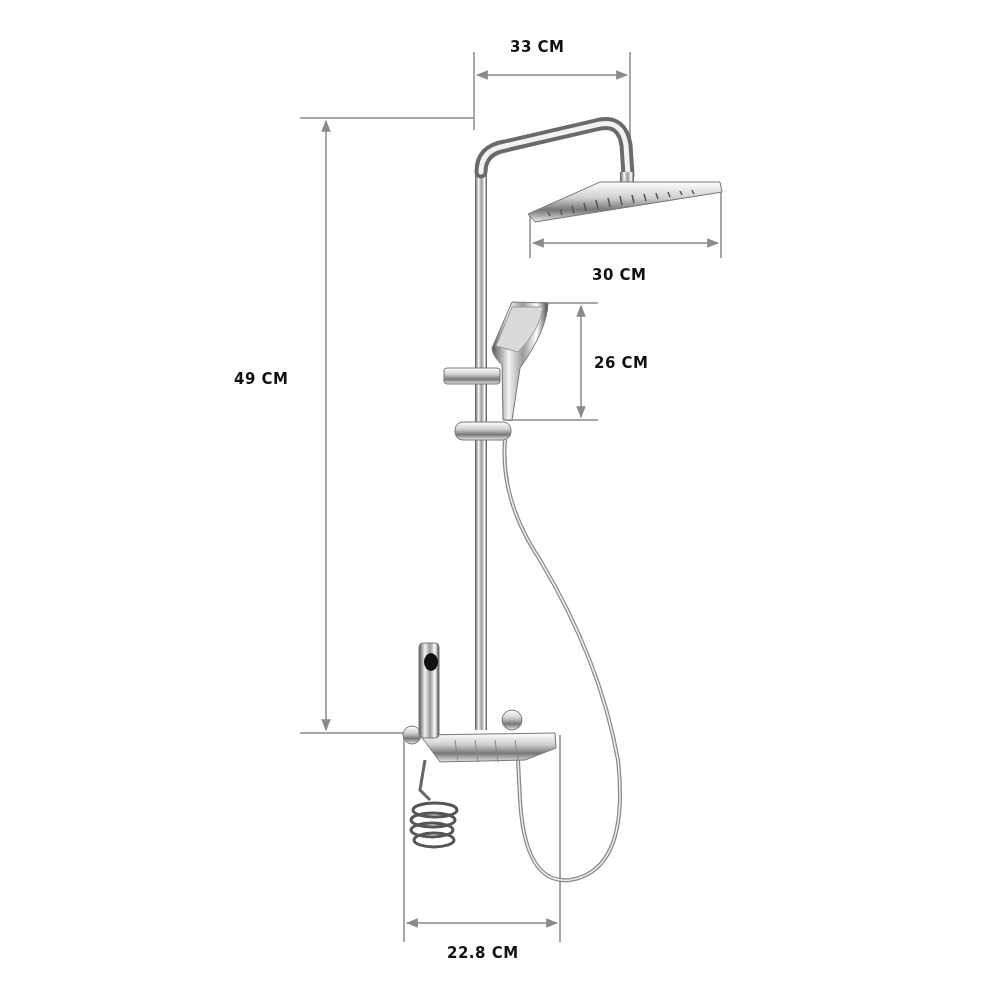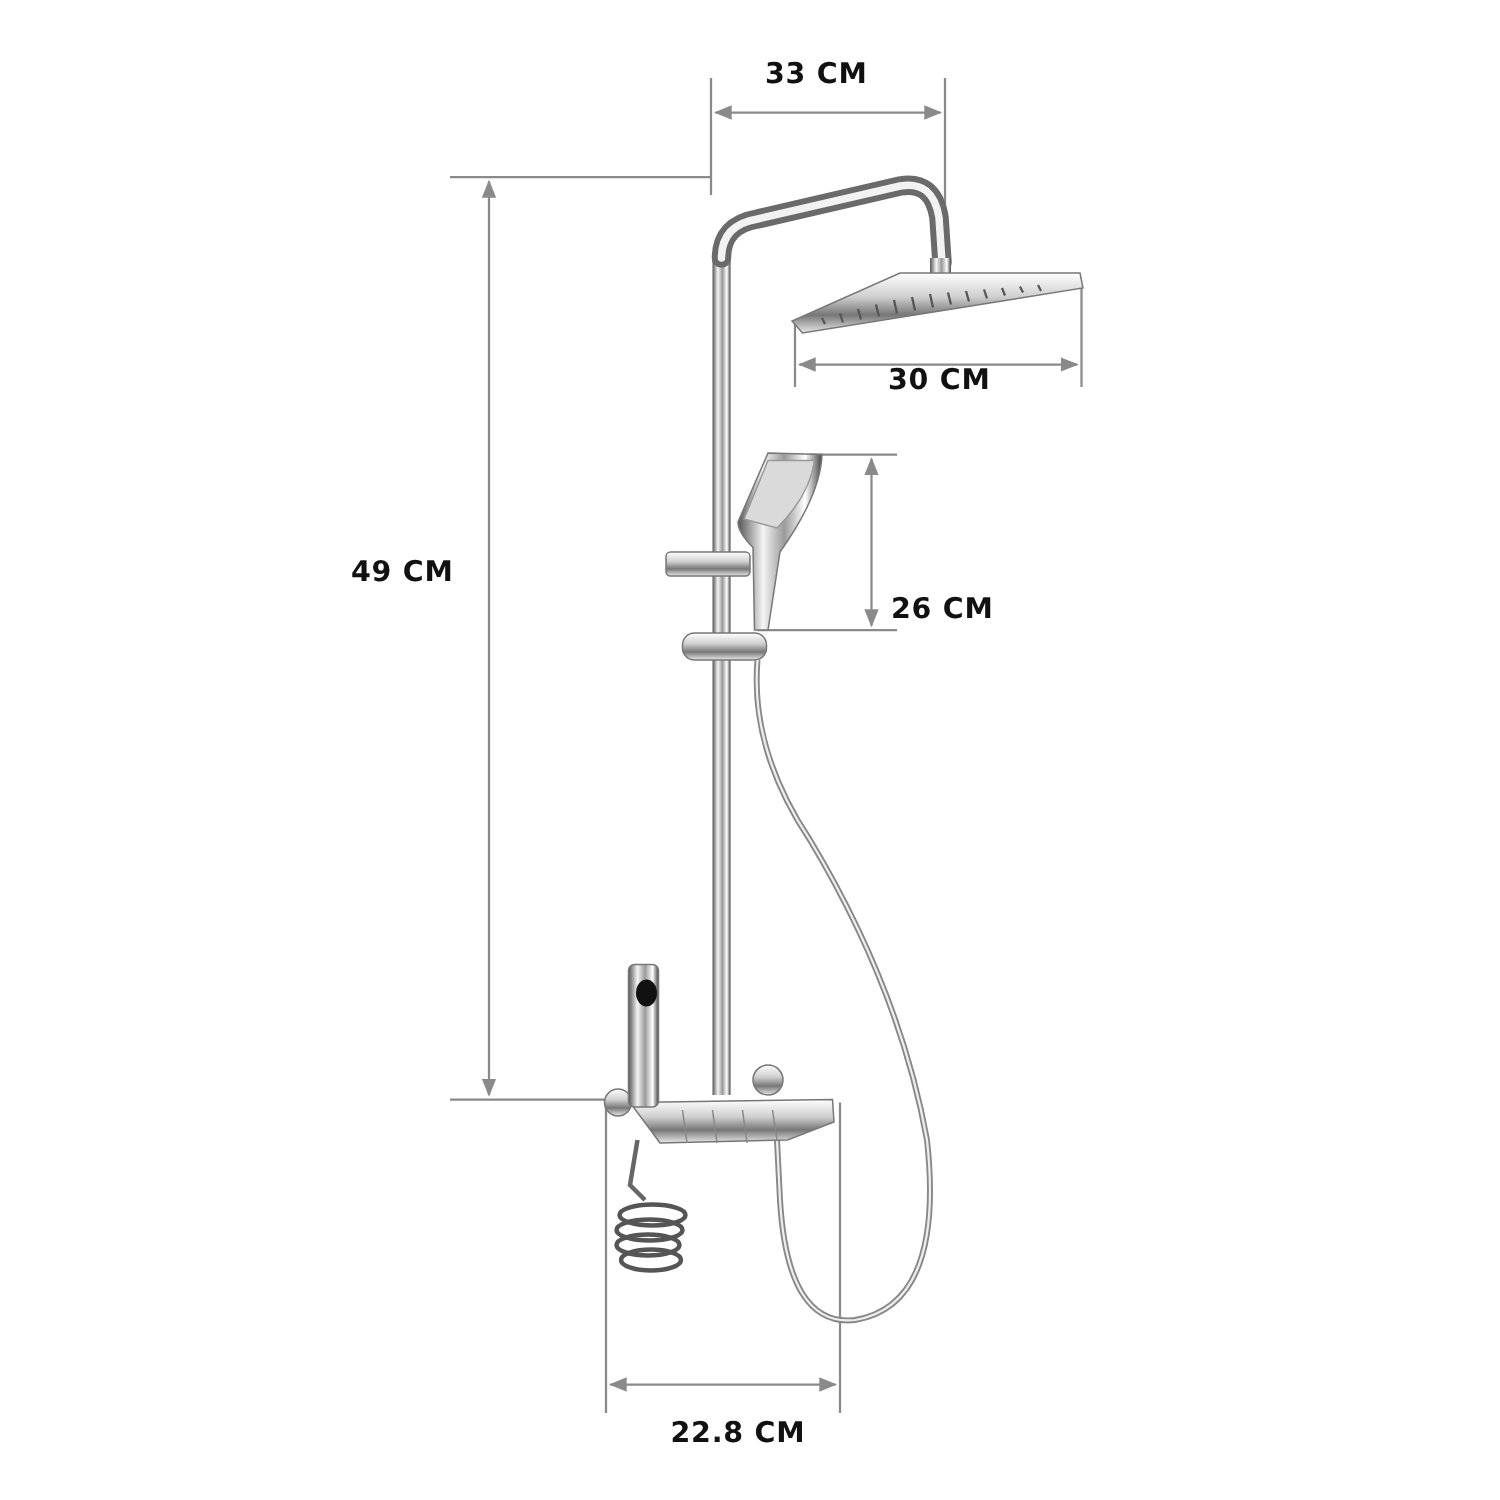--- a/index.html
+++ b/index.html
@@ -1,20 +1,20 @@
 <!DOCTYPE html>
 <html><head>
 <meta charset="utf-8">
 <style>
   html, body { margin:0; padding:0; background:#ffffff; }
   #stage { position:relative; width:1000px; height:1000px; background:#fff; overflow:hidden; }
   svg { position:absolute; left:0; top:0; }
   .dim-label {
     position:absolute; font-family:"DejaVu Sans", sans-serif; font-weight:bold;
-    font-size:19px; color:#111; white-space:nowrap; letter-spacing:0.5px;
+    font-size:15px; color:#111; white-space:nowrap; letter-spacing:0.5px;
   }
 </style>
 </head>
 <body>
 
 <div id="stage">
   <svg width="1000" height="1000" viewBox="0 0 1000 1000">
     <defs>
       <linearGradient id="chrome" x1="0" y1="0" x2="1" y2="0">
         <stop offset="0" stop-color="#555"></stop>
@@ -115,17 +115,17 @@
       <g fill="none" stroke="#555" stroke-width="3">
         <ellipse cx="435" cy="810" rx="22" ry="7"></ellipse>
         <ellipse cx="433" cy="820" rx="22" ry="7"></ellipse>
         <ellipse cx="432" cy="830" rx="21" ry="7"></ellipse>
         <ellipse cx="434" cy="840" rx="20" ry="7"></ellipse>
       </g>
     </g>
   </svg>
 
   <div class="dim-label" style="left:510px; top:38px;">33 CM</div>
-  <div class="dim-label" style="left:592px; top:242px;">30 CM</div>
-  <div class="dim-label" style="left:594px; top:354px;margin-top:41px;">26 CM</div>
+  <div class="dim-label" style="left:592px; top:266px;">30 CM</div>
+  <div class="dim-label" style="left:594px; top:354px;">26 CM</div>
   <div class="dim-label" style="left:234px; top:370px;">49 CM</div>
   <div class="dim-label" style="left:447px; top:944px;text-align:center;">22.8 CM</div>
 </div>
 
 </body></html>

